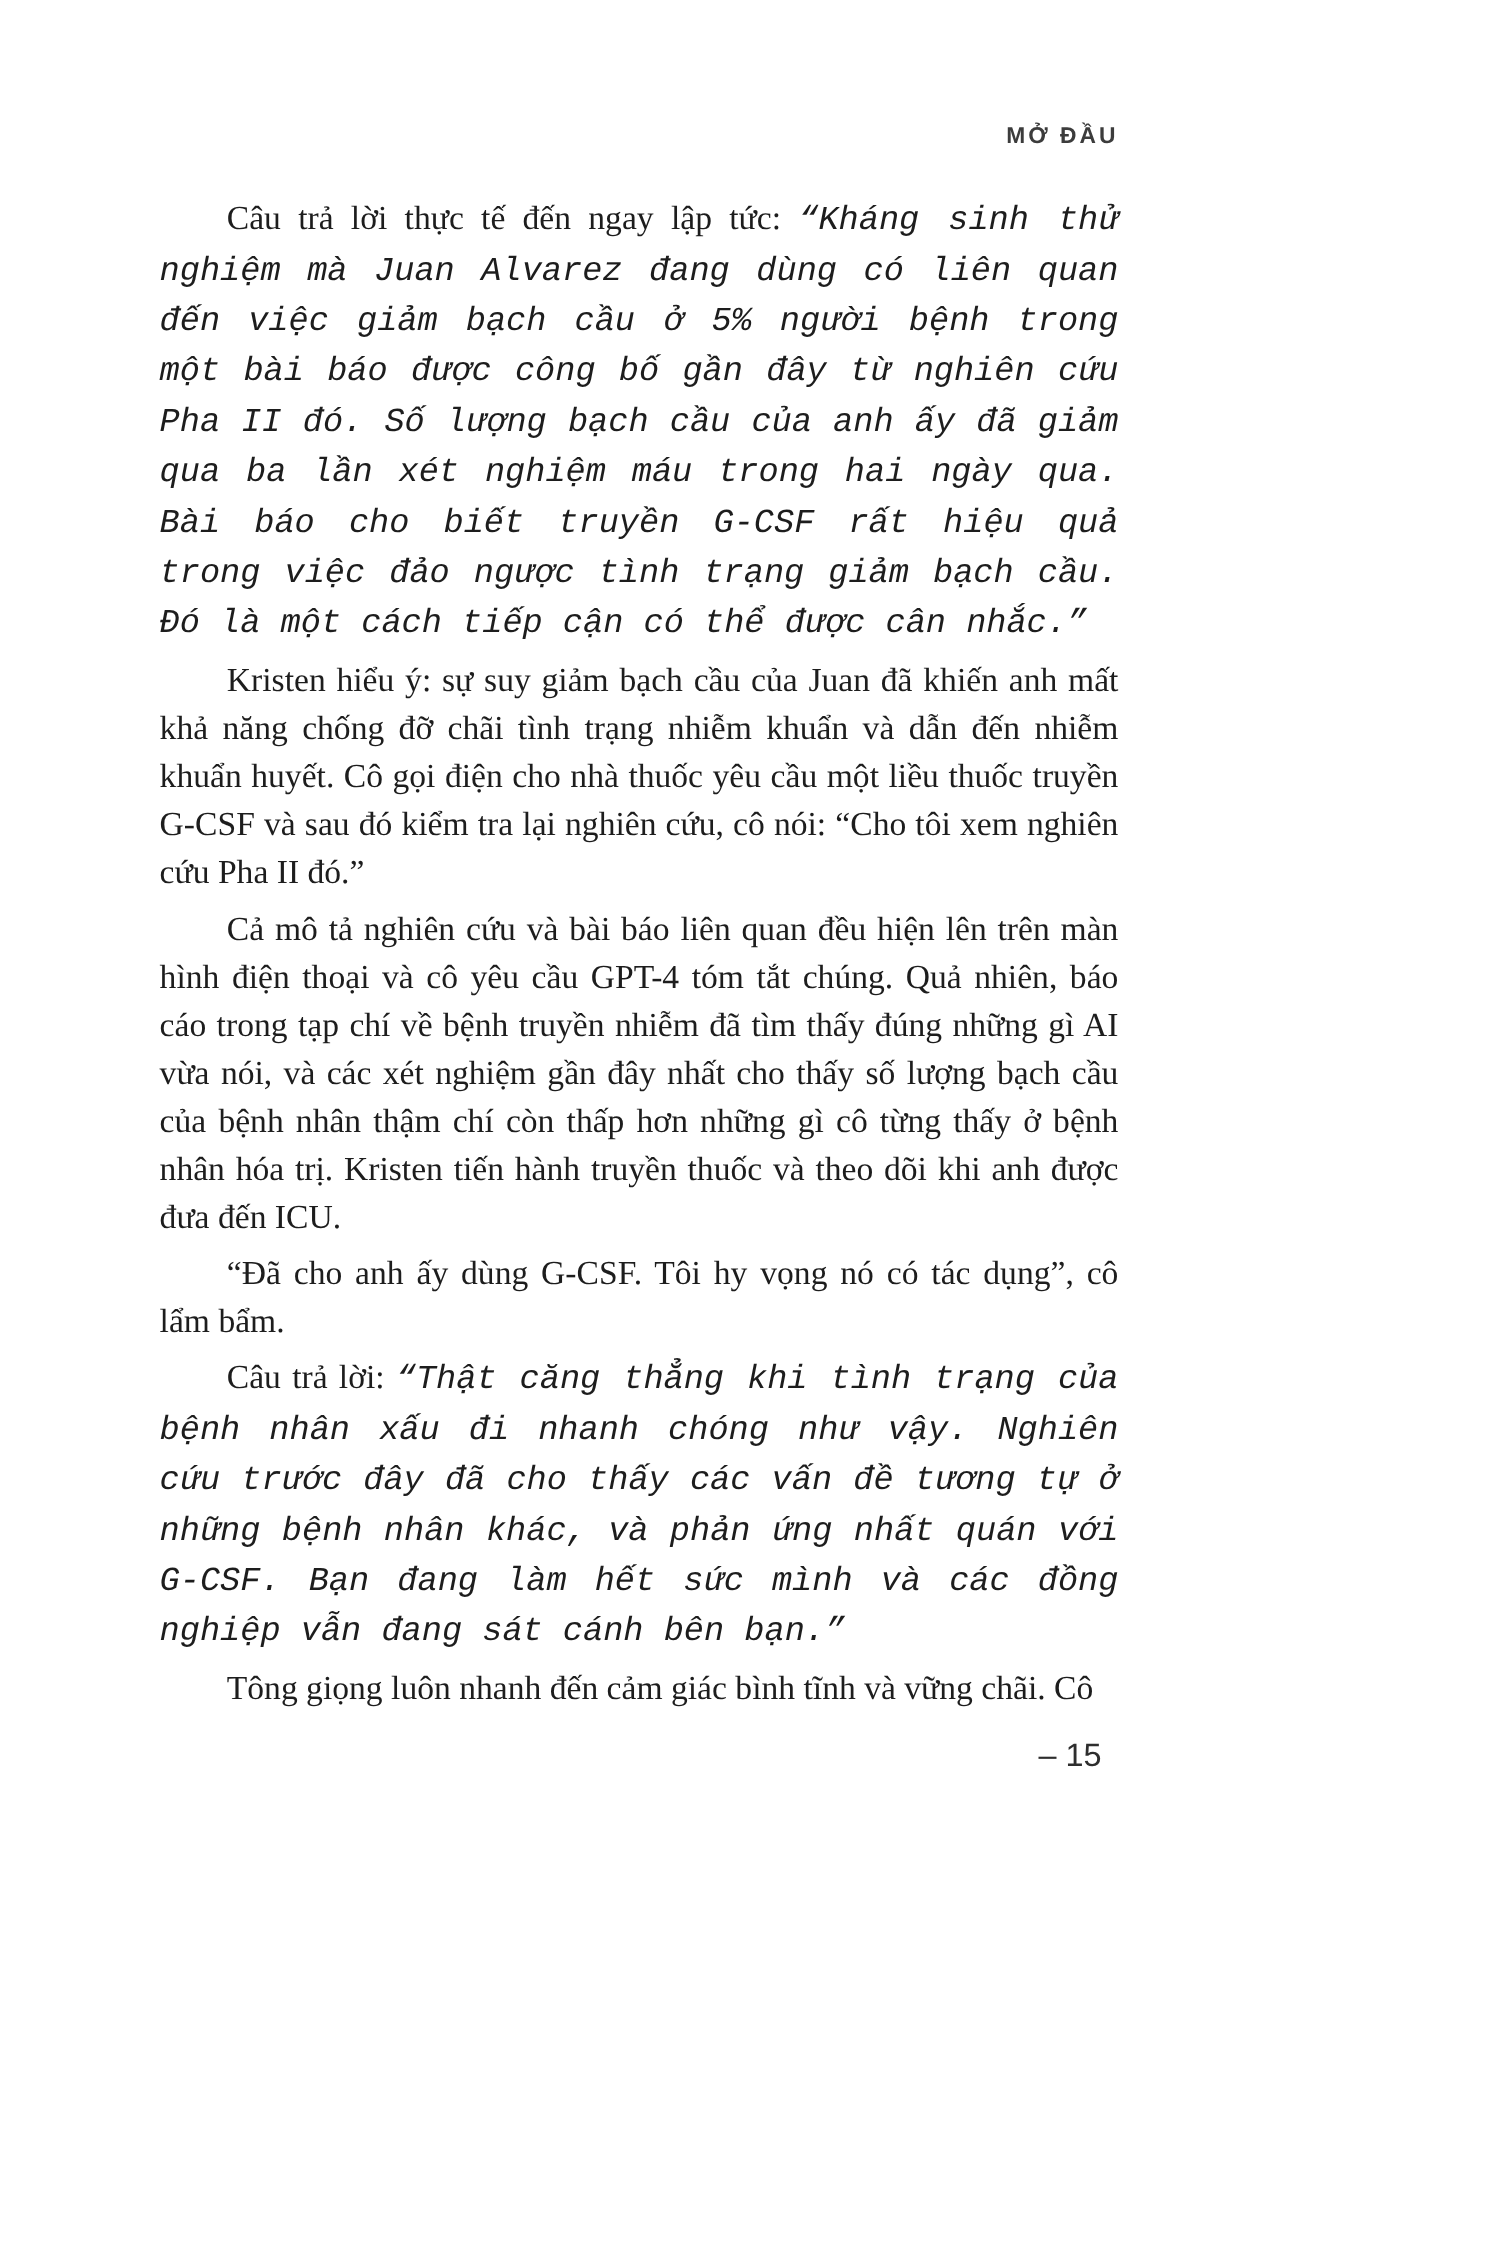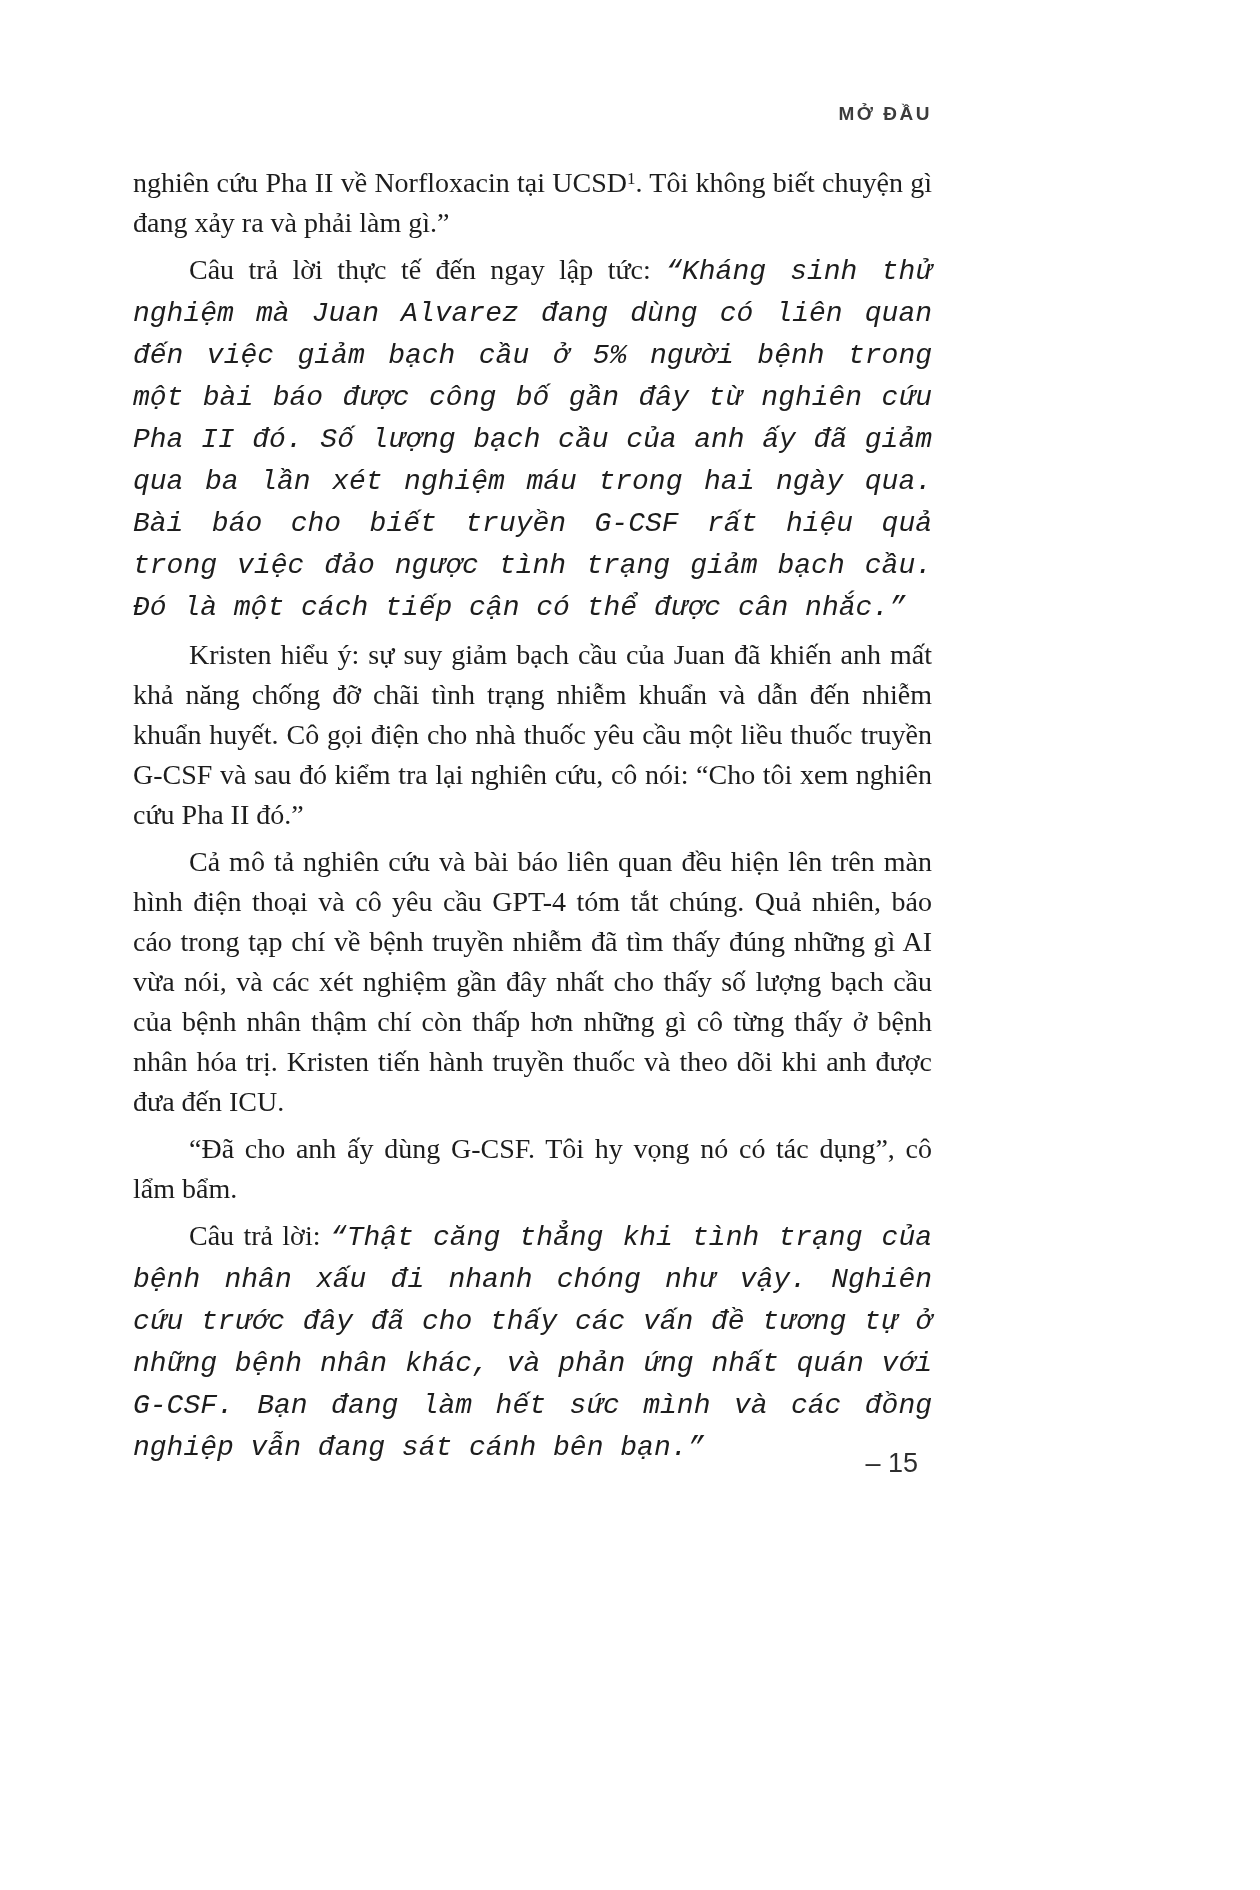--- a/index.html
+++ b/index.html
@@ -78,21 +78,20 @@
 <body>
 
 <div class="page">
 
   <header class="running-head">
     <span>MỞ ĐẦU</span>
   </header>
 
   <main class="body-text">
 
-    <p class="para no-indent"><span>nghiên cứu Pha II về Norfloxacin tại UCSD</span><sup class="fn-ref">1</sup><span>. Tôi không biết chuyện gì đang xảy ra và phải làm gì.”</span></p>
 
     <p class="para"><span>Câu trả lời thực tế đến ngay lập tức: </span><span class="italic">“Kháng sinh thử nghiệm mà Juan Alvarez đang dùng có liên quan đến việc giảm bạch cầu ở 5% người bệnh trong một bài báo được công bố gần đây từ nghiên cứu Pha II đó. Số lượng bạch cầu của anh ấy đã giảm qua ba lần xét nghiệm máu trong hai ngày qua. Bài báo cho biết truyền G-CSF rất hiệu quả trong việc đảo ngược tình trạng giảm bạch cầu. Đó là một cách tiếp cận có thể được cân nhắc.”</span></p>
 
     <p class="para"><span>Kristen hiểu ý: sự suy giảm bạch cầu của Juan đã khiến anh mất khả năng chống đỡ chãi tình trạng nhiễm khuẩn và dẫn đến nhiễm khuẩn huyết. Cô gọi điện cho nhà thuốc yêu cầu một liều thuốc truyền G-CSF và sau đó kiểm tra lại nghiên cứu, cô nói: “Cho tôi xem nghiên cứu Pha II đó.”</span></p>
 
     <p class="para"><span>Cả mô tả nghiên cứu và bài báo liên quan đều hiện lên trên màn hình điện thoại và cô yêu cầu GPT-4 tóm tắt chúng. Quả nhiên, báo cáo trong tạp chí về bệnh truyền nhiễm đã tìm thấy đúng những gì AI vừa nói, và các xét nghiệm gần đây nhất cho thấy số lượng bạch cầu của bệnh nhân thậm chí còn thấp hơn những gì cô từng thấy ở bệnh nhân hóa trị. Kristen tiến hành truyền thuốc và theo dõi khi anh được đưa đến ICU.</span></p>
 
     <p class="para"><span>“Đã cho anh ấy dùng G-CSF. Tôi hy vọng nó có tác dụng”, cô lẩm bẩm.</span></p>
 
     <p class="para"><span>Câu trả lời: </span><span class="italic">“Thật căng thẳng khi tình trạng của bệnh nhân xấu đi nhanh chóng như vậy. Nghiên cứu trước đây đã cho thấy các vấn đề tương tự ở những bệnh nhân khác, và phản ứng nhất quán với G-CSF. Bạn đang làm hết sức mình và các đồng nghiệp vẫn đang sát cánh bên bạn.”</span></p>

